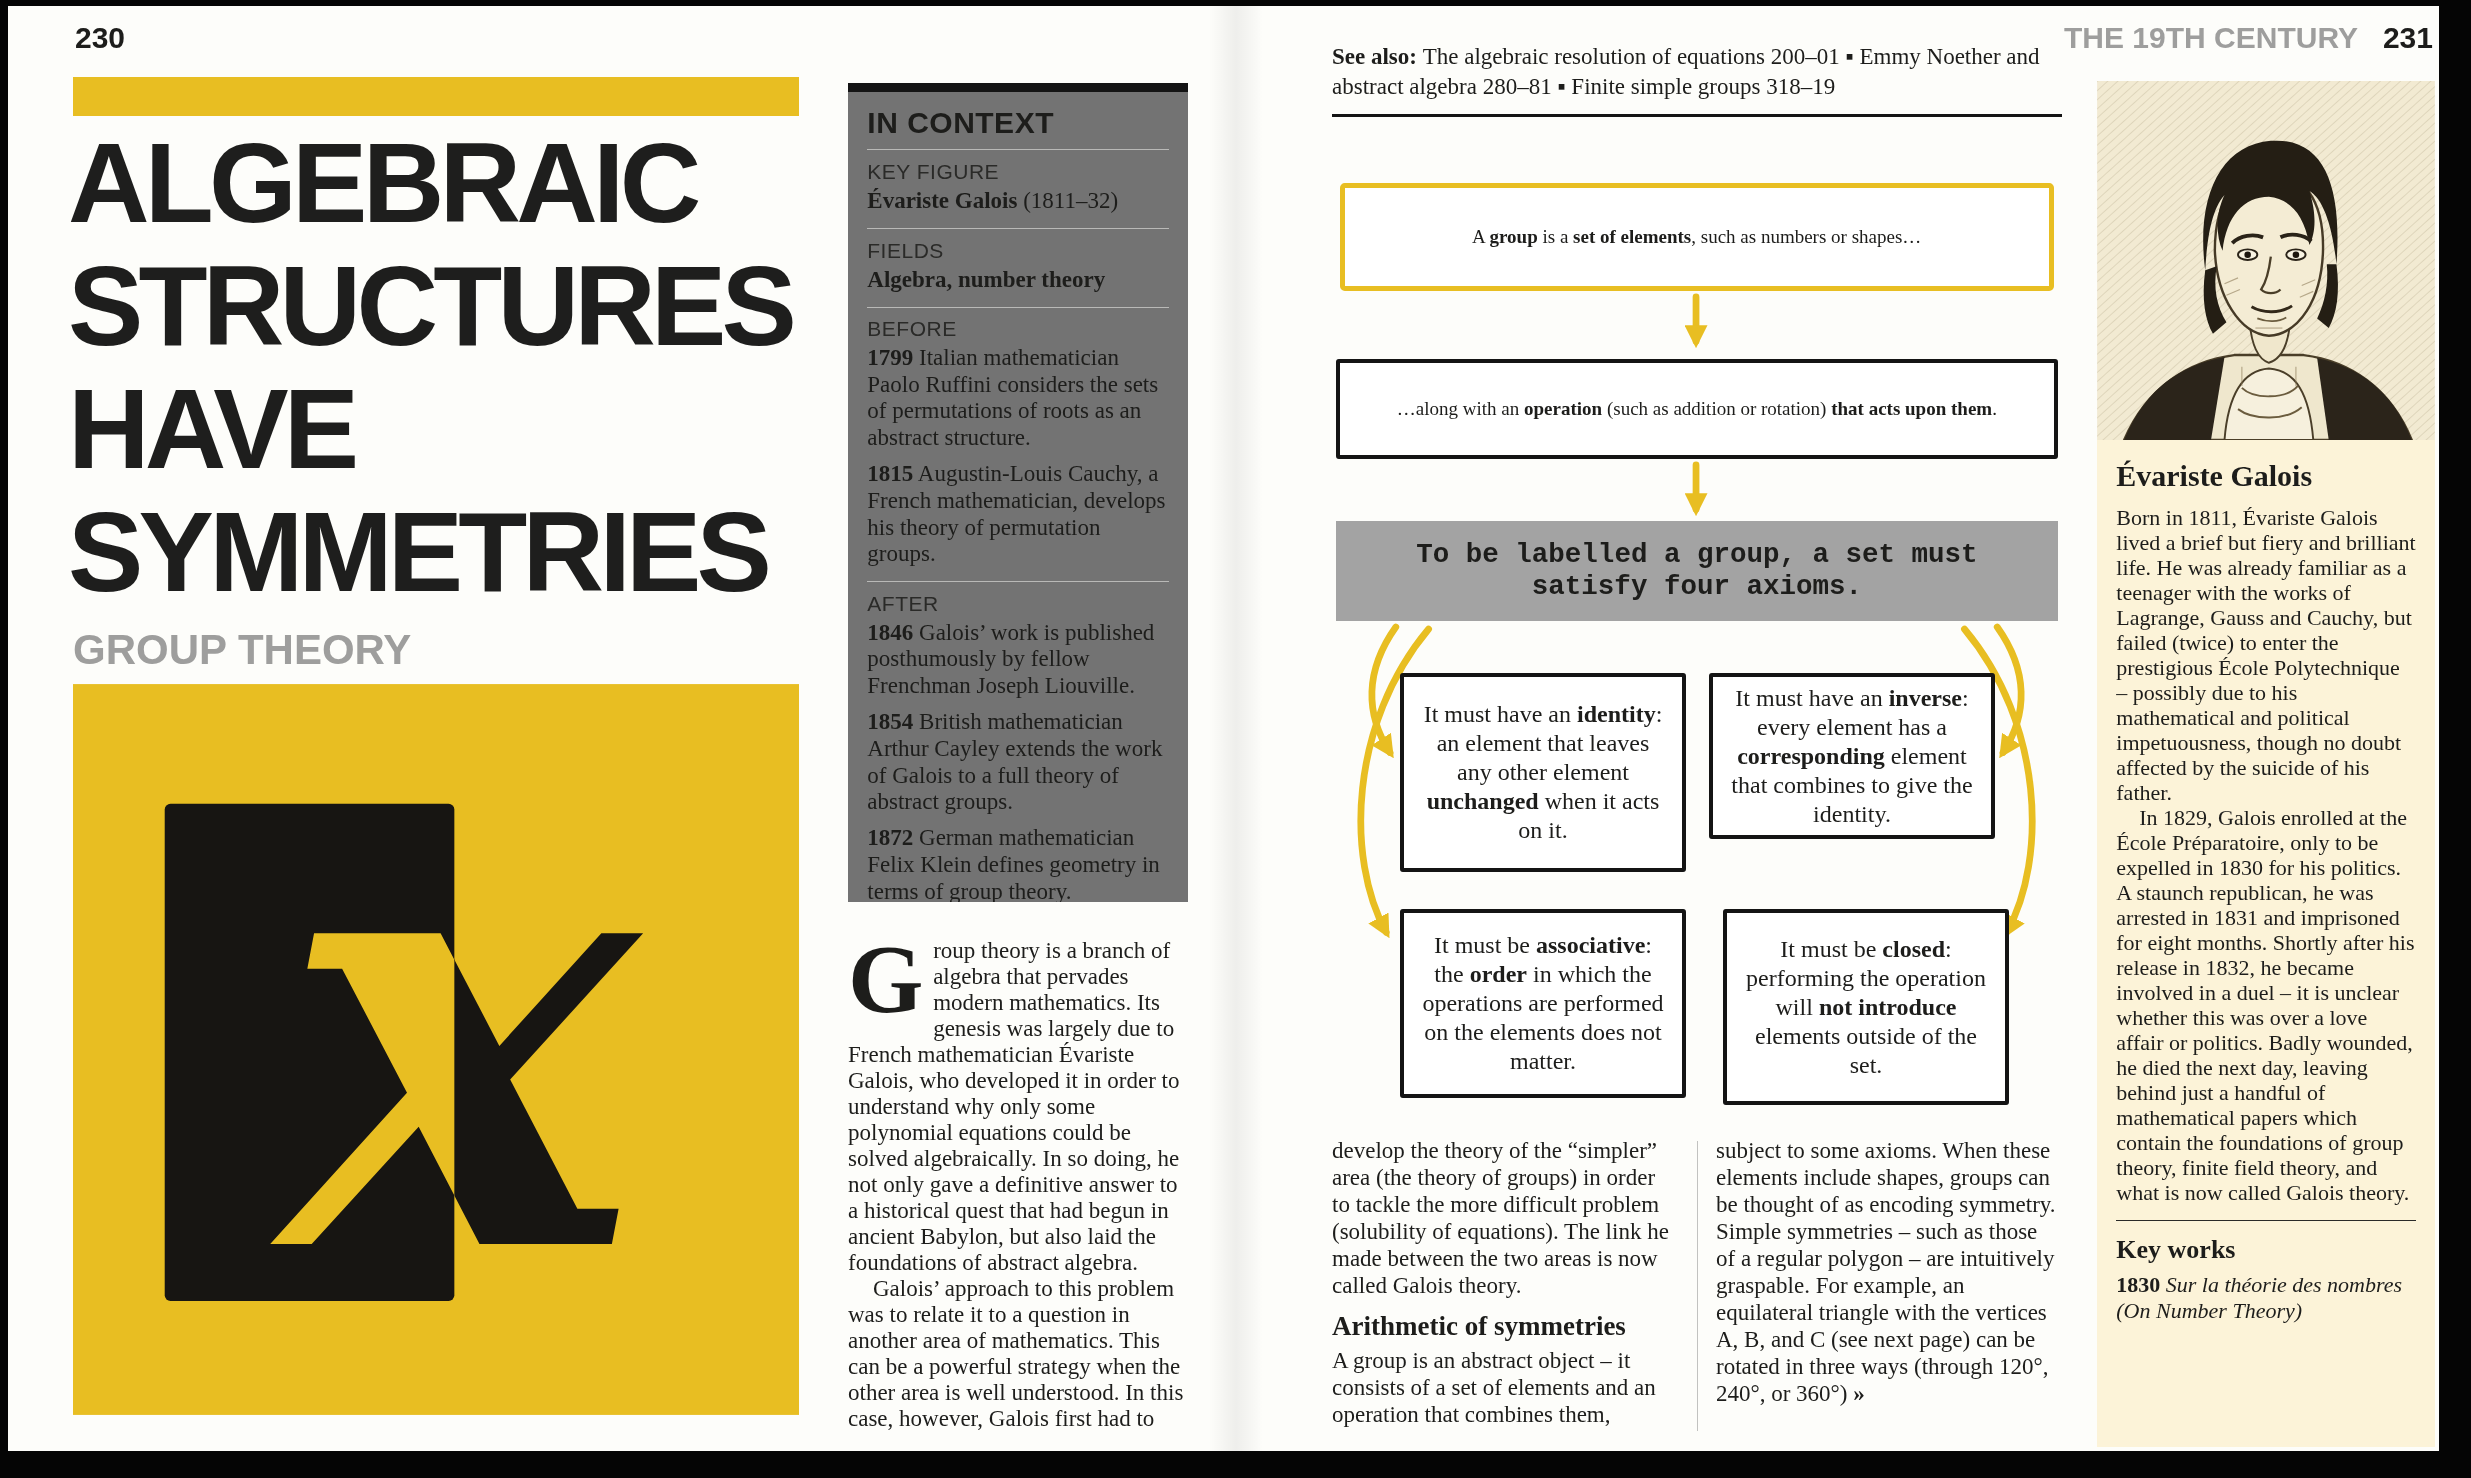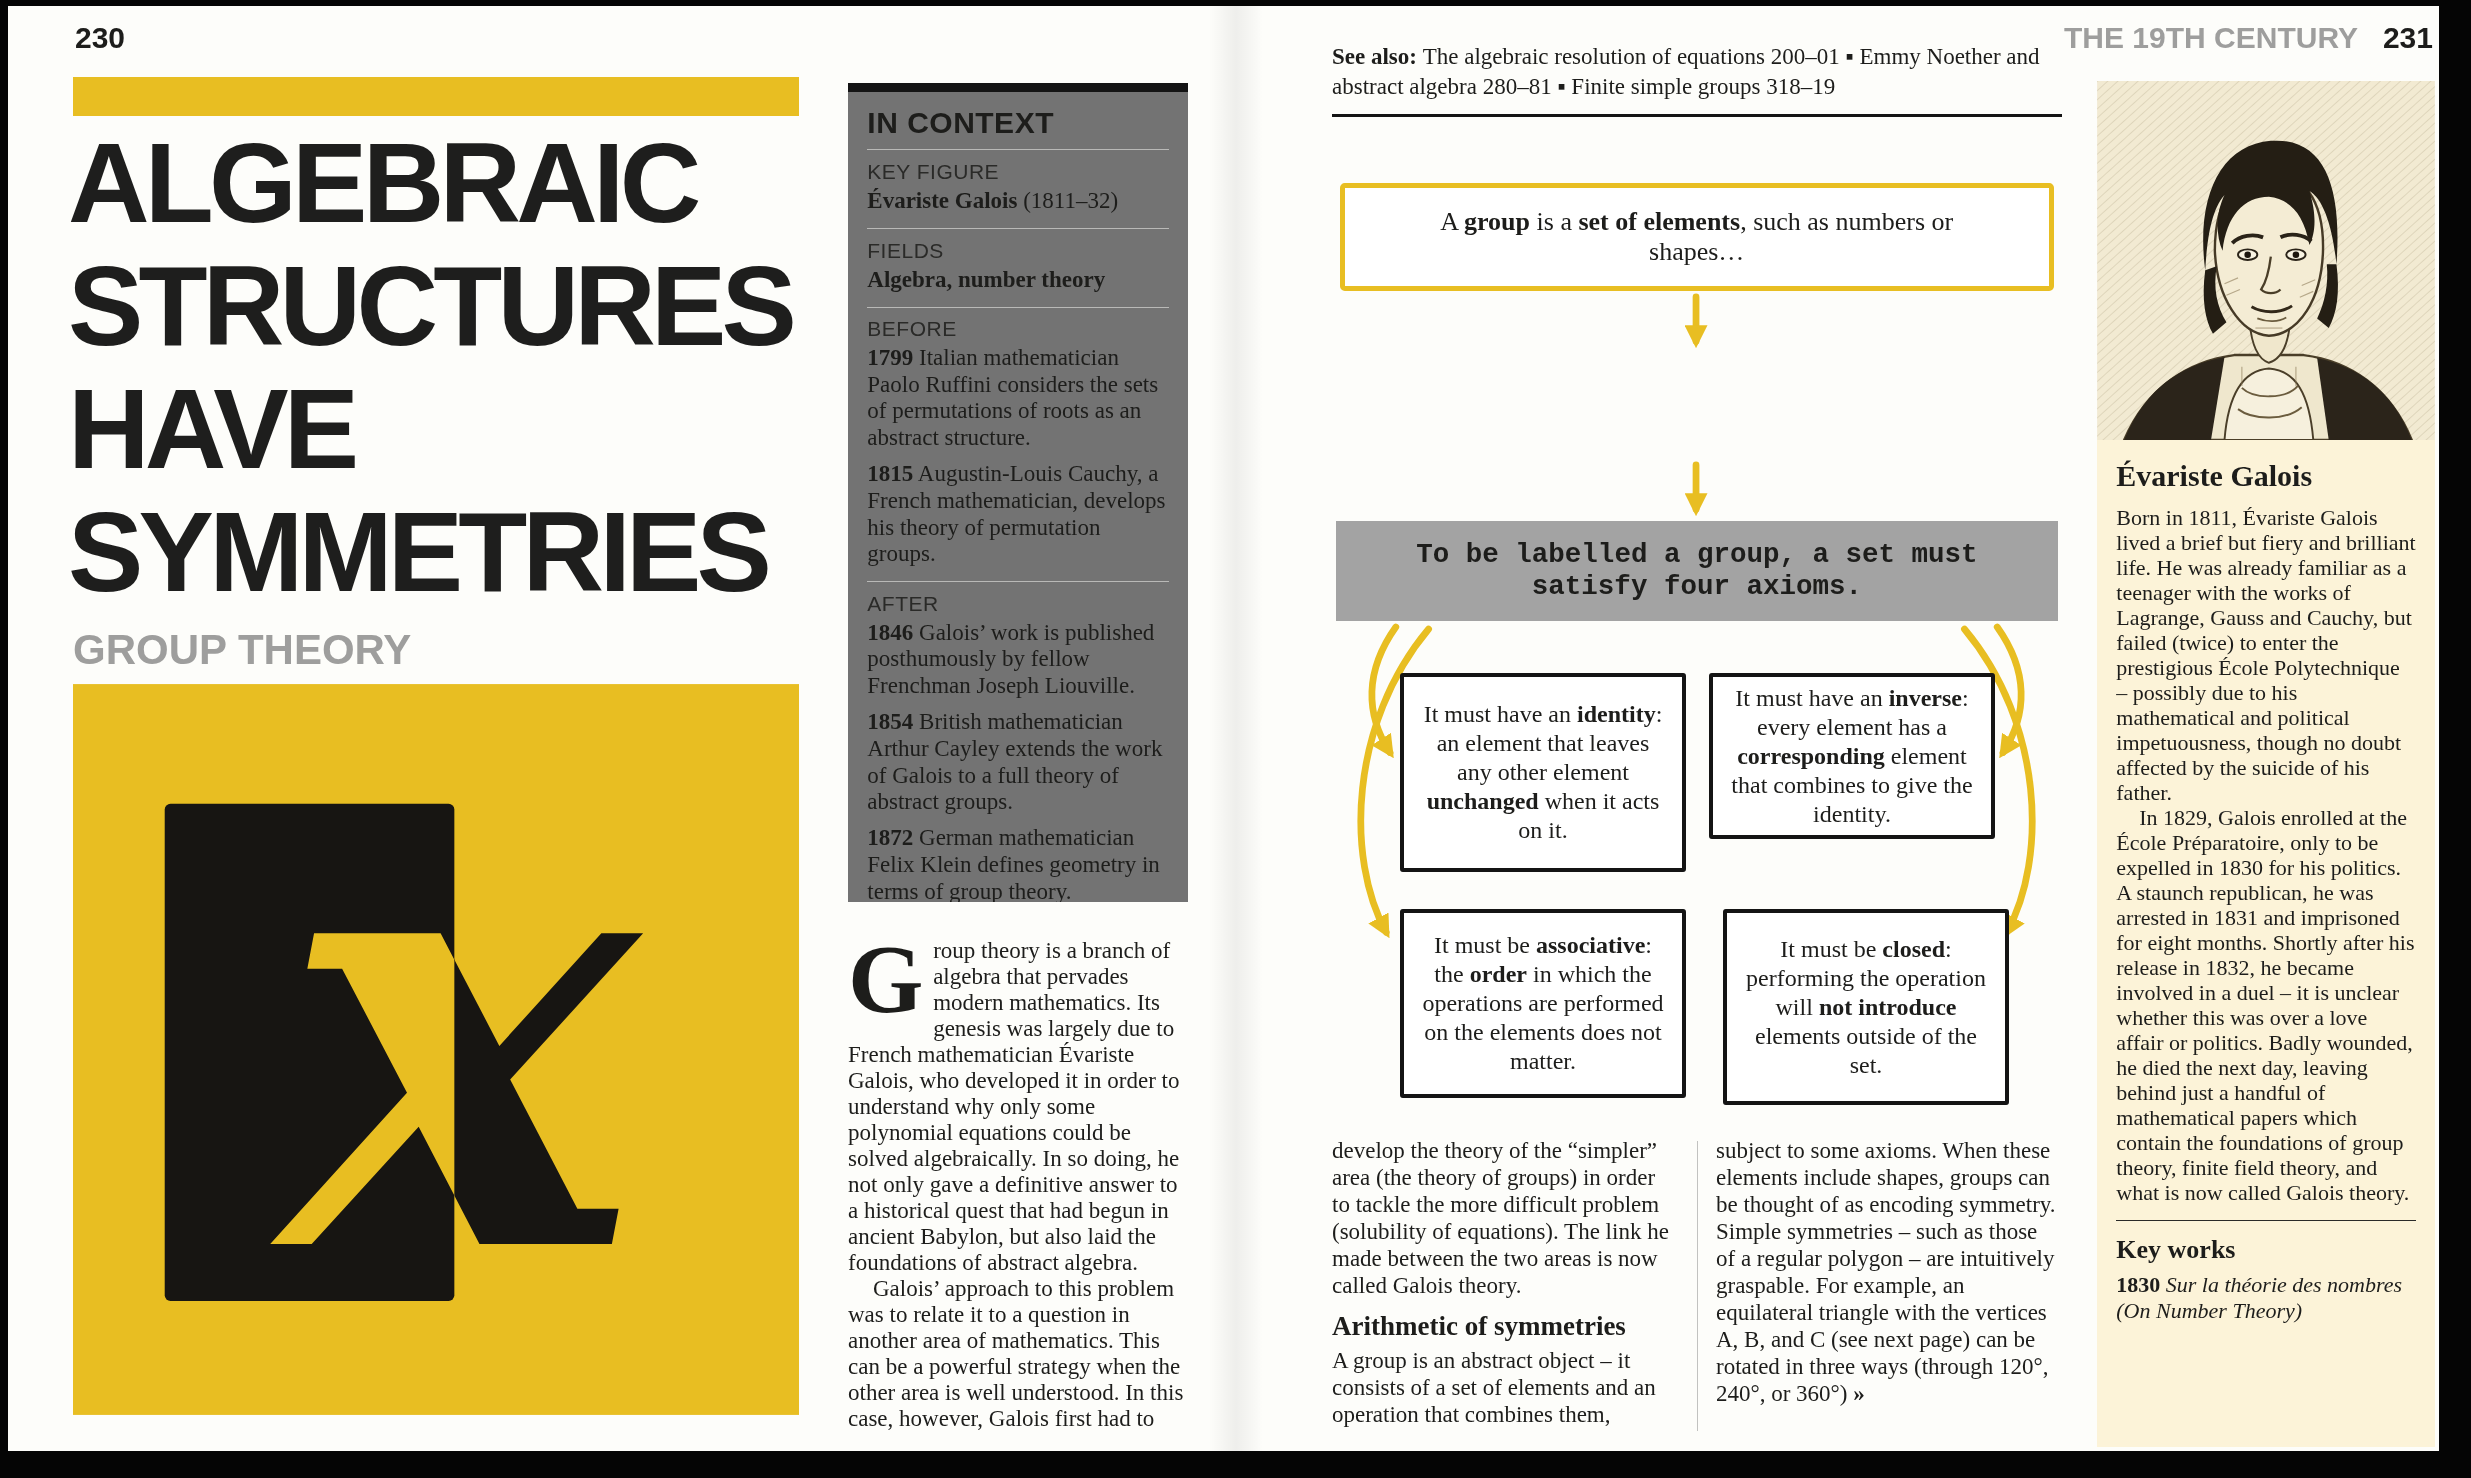--- a/index.html
+++ b/index.html
@@ -37,21 +37,21 @@
   .right-header { position:absolute; left:1815px; top:21px; width:618px; text-align:right;
                   font-weight:bold; font-size:30px; }
   .right-header .section { color:#9e9e9d; margin-right:25px; }
   .see-also { position:absolute; left:1332px; top:42px; width:730px; font-size:23px; line-height:30px;
               padding-bottom:11.6px; border-bottom:3.9px solid #141414; }
 
   .diagram { position:absolute; left:1332px; top:183px; width:730px; height:919px; }
   .arrows { position:absolute; left:0; top:0; width:730px; height:919px; }
   .dbox { position:absolute; background:#fff; display:flex; align-items:center; justify-content:center;
           text-align:center; }
-  .dbox p { font-size:26px; line-height:30px; }
+  .dbox p { font-size:19px; line-height:30px; }
   .dbox1 { left:7.7px; top:0; width:714px; height:108px; border:5.8px solid #e8be22; border-radius:4.8px; padding:0 58px; }
   .dbox2 { left:3.9px; top:176px; width:722px; height:100px; border:4.8px solid #141414; border-radius:2.9px; padding:0 27px; }
   .dbox3 { left:3.9px; top:338px; width:722px; height:100px; background:#a3a3a3; padding:0 58px;font-family:Liberation Mono, monospace; }
   .dbox3 p { font-size:27.5px; line-height:32px; font-weight:bold; }
   .axiom { border:4.8px solid #141414; border-radius:2.9px; padding:9.7px 15.4px; }
   .axiom p { font-size:24px; line-height:29px; }
   .a1 { left:68px;  top:490px; width:286px; height:199px; }
   .a2 { left:377px; top:490px; width:286px; height:166px; }
   .a3 { left:68px;  top:726px; width:286px; height:189px; }
   .a4 { left:391px; top:726px; width:286px; height:196px; }
@@ -151,20 +151,23 @@
         <line x1="377" y1="118" x2="377" y2="164" marker-end="url(#ah)"></line>
         <line x1="377" y1="292" x2="377" y2="338" marker-end="url(#ah)"></line>
         <path d="M66,460 C34,505 34,550 60,590" marker-end="url(#ah)"></path>
         <path d="M100,462 C18,560 14,700 56,776" marker-end="url(#ah)"></path>
         <path d="M689,460 C721,505 721,550 695,590" marker-end="url(#ah)"></path>
         <path d="M655,462 C737,560 741,700 699,776" marker-end="url(#ah)"></path>
       </g>
     </svg>
     <div class="dbox dbox1">
         <p><span>A </span><span class="b">group</span><span> is a </span><span class="b">set of elements</span><span>, such as numbers or shapes…</span></p>
+      </div>
+    <div class="dbox dbox2">
+        <p><span>…along with an </span><span class="b">operation</span><span> (such as addition or rotation) </span><span class="b">that acts upon them</span><span>.</span></p>
       </div>
     <div class="dbox dbox3">
         <p><span class="b">To be labelled a group, a set must satisfy four axioms.</span></p>
       </div>
     <div class="dbox axiom a1">
         <p><span>It must have an </span><span class="b">identity</span><span>: an element that leaves any other element </span><span class="b">unchanged</span><span> when it acts on it.</span></p>
       </div>
     <div class="dbox axiom a2">
         <p><span>It must have an </span><span class="b">inverse</span><span>: every element has a </span><span class="b">corresponding</span><span> element that combines to give the identity.</span></p>
       </div>

